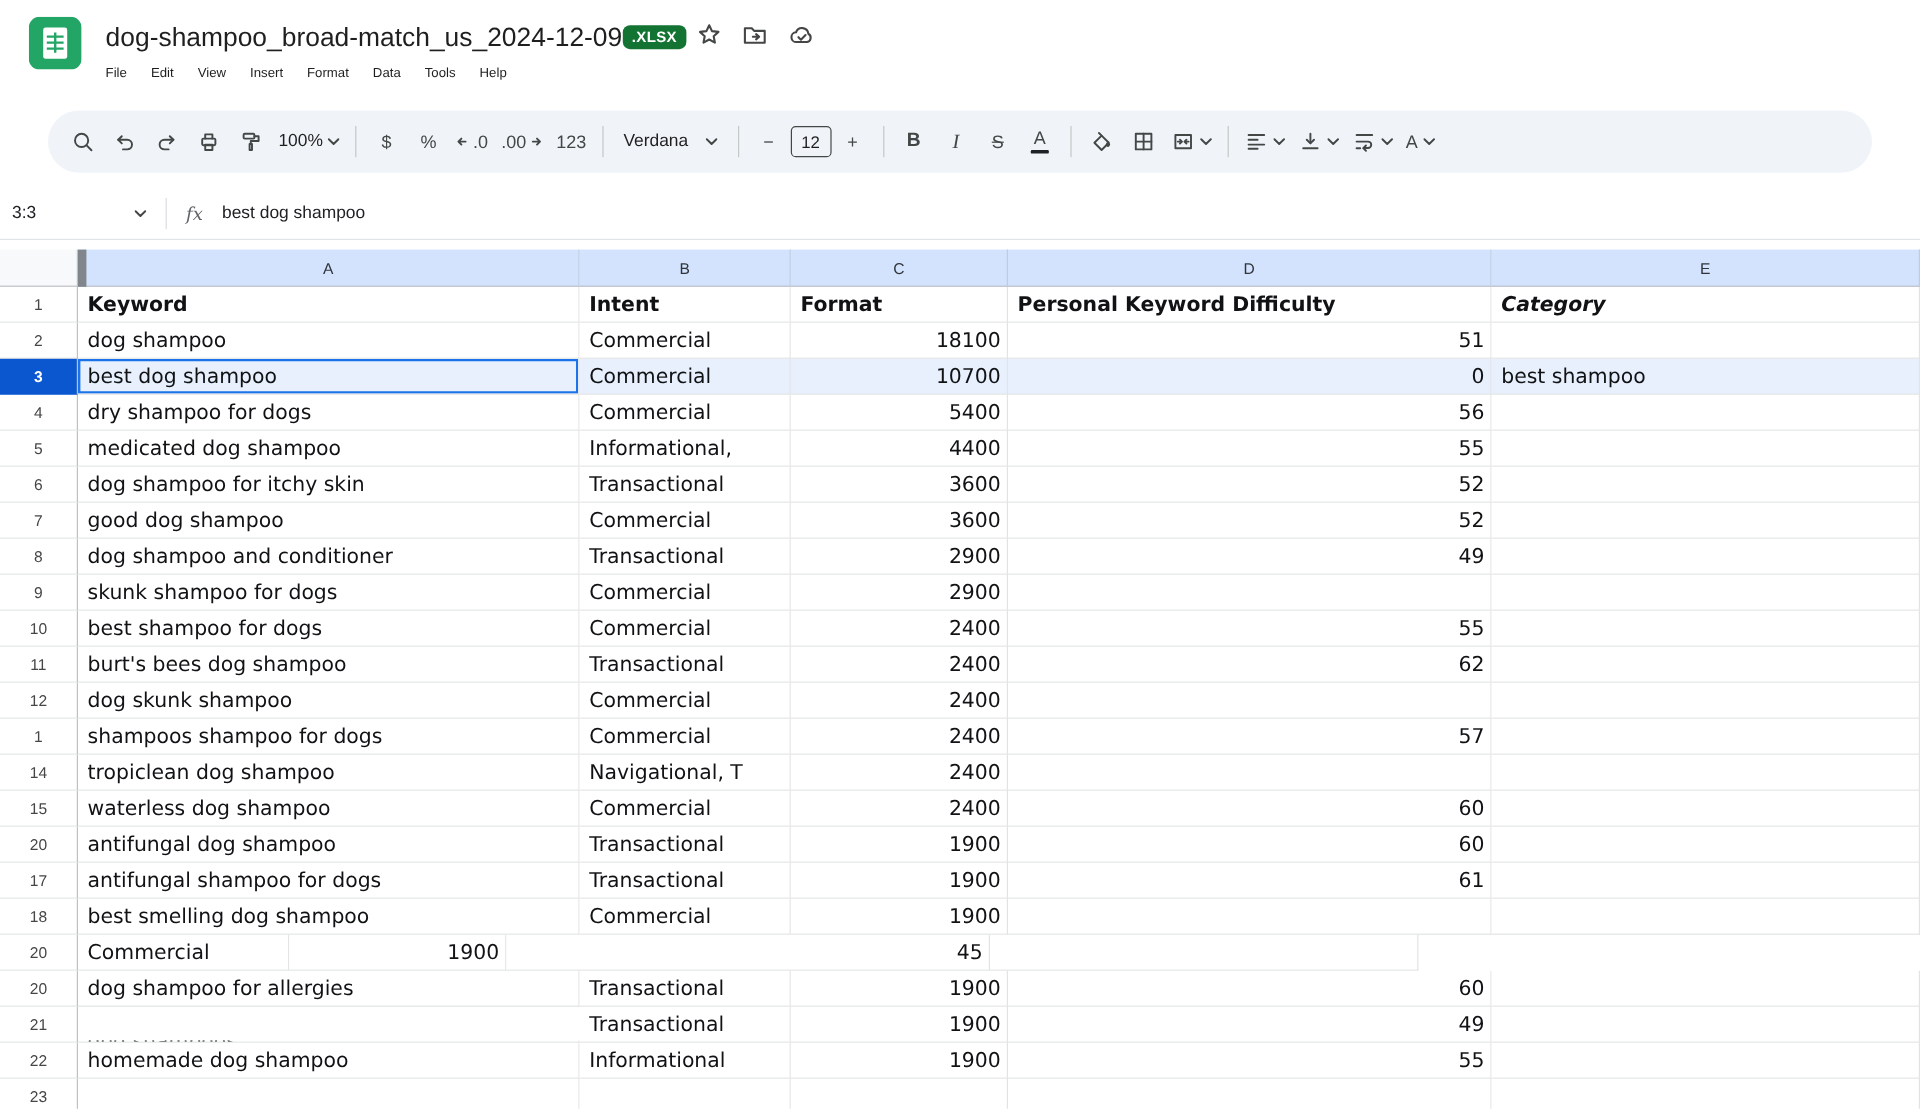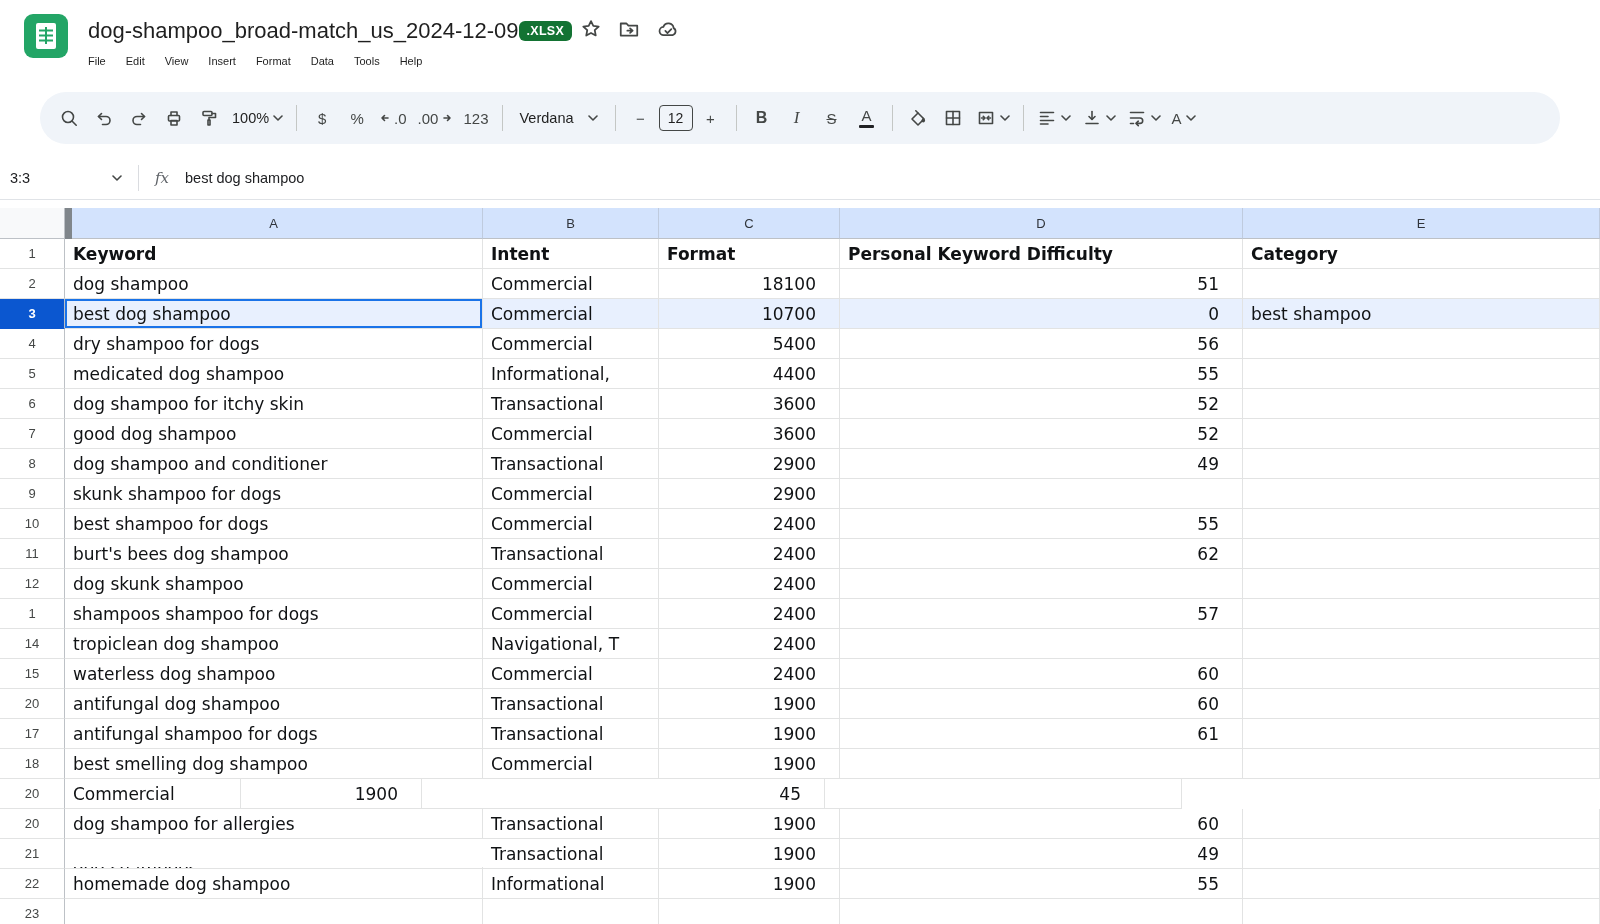--- a/index.html
+++ b/index.html
@@ -50,21 +50,21 @@
     border-bottom:1px solid #bdc1c6;display:flex;align-items:center;justify-content:center;
     font-family:"Liberation Sans",sans-serif;font-size:13px;color:#30343a;cursor:pointer}
   .grow{display:flex;height:30px}
   .rnum{width:65px;flex:0 0 65px;border-right:1px solid #bdc1c6;border-bottom:1px solid #e2e3e3;
     display:flex;align-items:center;justify-content:center;font-family:"Liberation Sans",sans-serif;
     font-size:13px;color:#444746;background:#fff;cursor:pointer}
   .rnum.sel-num{background:var(--selected-row-header,#0b57d0);color:#fff;font-weight:700;
     border-bottom-color:var(--selected-row-header,#0b57d0)}
   .gcell{flex:0 0 auto;border-right:1px solid #e2e3e3;border-bottom:1px solid #e2e3e3;display:flex;
     align-items:center;padding:0 8px;font-size:17px;color:#101214;white-space:nowrap;overflow:hidden;cursor:cell;background:#fff}
-  .gcell.right{justify-content:flex-end;padding-right:23px}
+  .gcell.right{justify-content:flex-end;padding-right:5px}
   .gcell.hdr{font-weight:700}
   .grow.sel .gcell{background:var(--selection-fill,#e8f0fe)}
   .grow.sel .gcell.active{box-shadow:inset 0 0 0 2px var(--accent-blue,#1a73e8)}
 
   svg.ic{stroke:#444746;fill:none;stroke-width:1.6;stroke-linecap:round;stroke-linejoin:round;flex:0 0 auto}
 </style>
 </head>
 <body>
 
 <header class="topbar">
@@ -271,21 +271,21 @@
       <div class="chcell" style="width: 181px;">C</div>
       <div class="chcell" style="width: 403px;">D</div>
       <div class="chcell" style="width: 357px;">E</div>
     </div>
     <div class="grow">
       <div class="rnum">1</div>
       <div class="gcell hdr" style="width: 418px;">Keyword</div>
       <div class="gcell hdr" style="width: 176px;">Intent</div>
       <div class="gcell hdr" style="width: 181px;">Format</div>
       <div class="gcell hdr" style="width: 403px;">Personal Keyword Difficulty</div>
-      <div class="gcell hdr" style="width: 357px;">Category</div>
+      <div class="gcell hdr" style="width: 357px; font-style: italic;">Category</div>
     </div>
     <div class="grow">
       <div class="rnum">2</div>
       <div class="gcell" style="width: 418px;">dog shampoo</div>
       <div class="gcell" style="width: 176px;">Commercial</div>
       <div class="gcell right" style="width: 181px;">18100</div>
       <div class="gcell right" style="width: 403px;">51</div>
       <div class="gcell" style="width: 357px;"></div>
     </div>
     <div class="grow sel">

